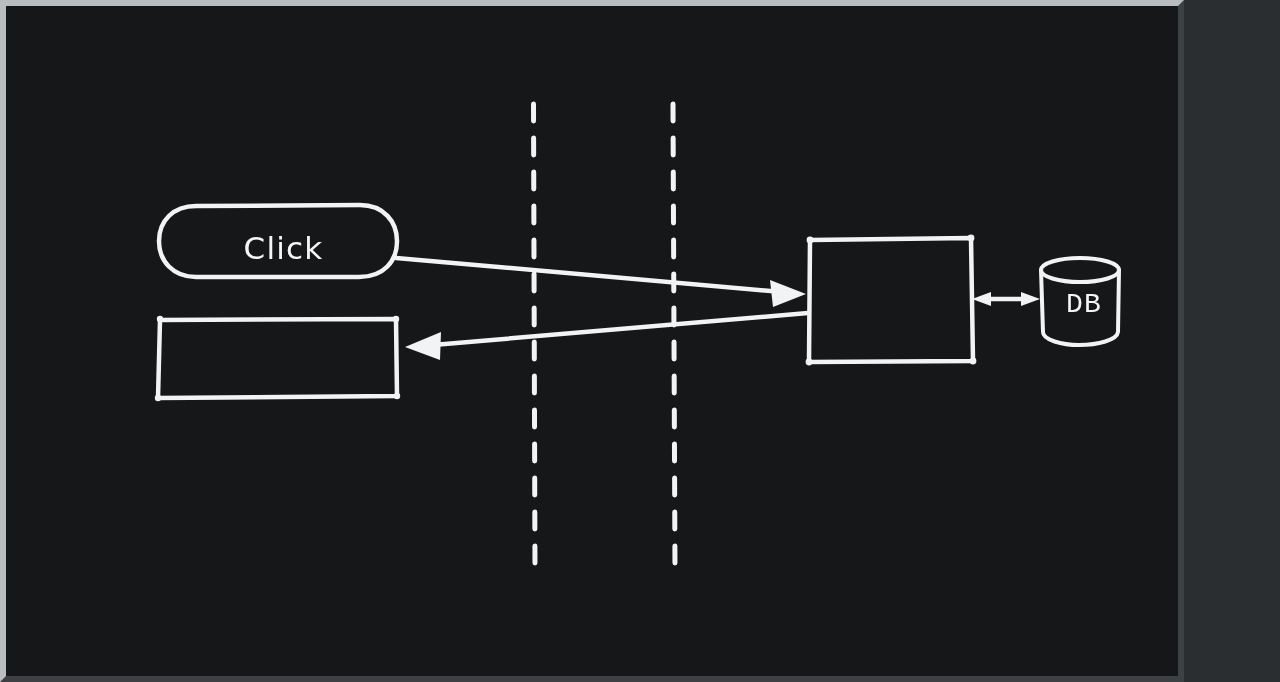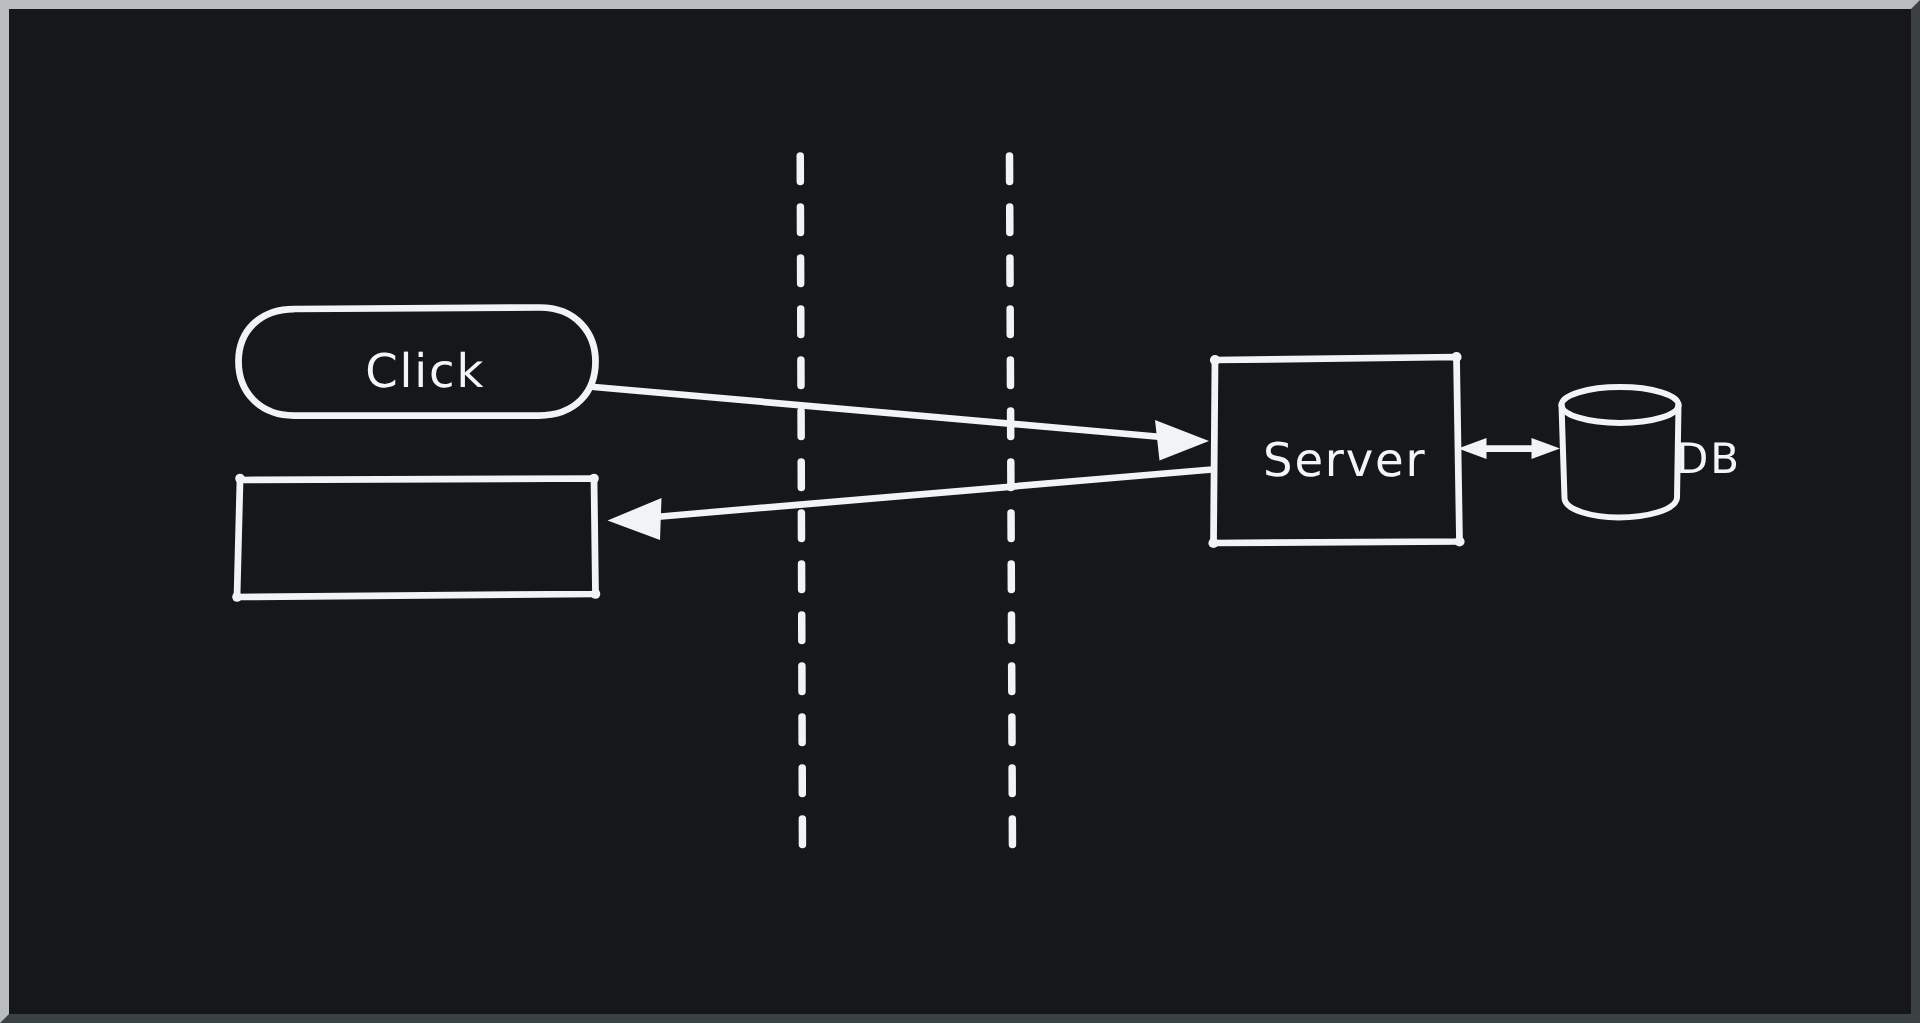--- a/index.html
+++ b/index.html
@@ -11,21 +11,21 @@
   body {
     width: 1280px;
     height: 682px;
     overflow: hidden;
     font-family: "DejaVu Sans", "Liberation Sans", sans-serif;
   }
 
   
   #diagram-frame {
     position: relative;
-    width: 1280px;
+    width: 1184px;
     height: 682px;
     box-sizing: border-box;
     border-top: 6px solid #b9bdbf;
     border-left: 6px solid #b9bdbf;
     border-right: 6px solid #3c4144;
     border-bottom: 6px solid #3c4144;
     background: #161719;
   }
 
   #canvas {
@@ -87,21 +87,21 @@
     font-size: 30px;
     font-weight: 400;
     letter-spacing: 1.2px;
     white-space: nowrap;
     text-align: center;
     user-select: none;
   }
   .label-click { left: 158px; top: 224px; width: 239px; font-size: 31px; }
   .label-see   { left: 158px; top: 341px; width: 239px; font-size: 31px; }
   .label-server{ left: 808px; top: 283px; width: 165px; font-size: 31px; }
-  .label-db    { left: 1090px; top: 283px; width: 86px;  font-size: 28px; }
+  .label-db    { left: 1035px; top: 283px; width: 86px;  font-size: 28px; font-family: Liberation Mono, monospace; }
   .label-app   { left: 190px; top: 443px; width: 176px; font-size: 29px; }
   .label-net   { left: 545px; top: 443px; width: 118px; font-size: 29px; }
 </style>
 </head>
 <body>
 
 <div id="diagram-frame">
   <div id="canvas">
 
     <svg class="diagram-svg" viewBox="0 0 1280 682" xmlns="http://www.w3.org/2000/svg">
@@ -160,20 +160,19 @@
       <g>
         <path class="connector" d="M983 299 L1029 299"></path>
         <polygon class="arrow-head" points="972,299 991,292 991,306"></polygon>
         <polygon class="arrow-head" points="1040,299 1021,292 1021,306"></polygon>
       </g>
     </svg>
 
     <div class="node-label label-click">Click</div>
 
 
-    <div class="node-label label-server">Server</div>
 
     <div class="node-label label-db">DB</div>
 
 
 
   </div>
 </div>
 
 </body></html>

